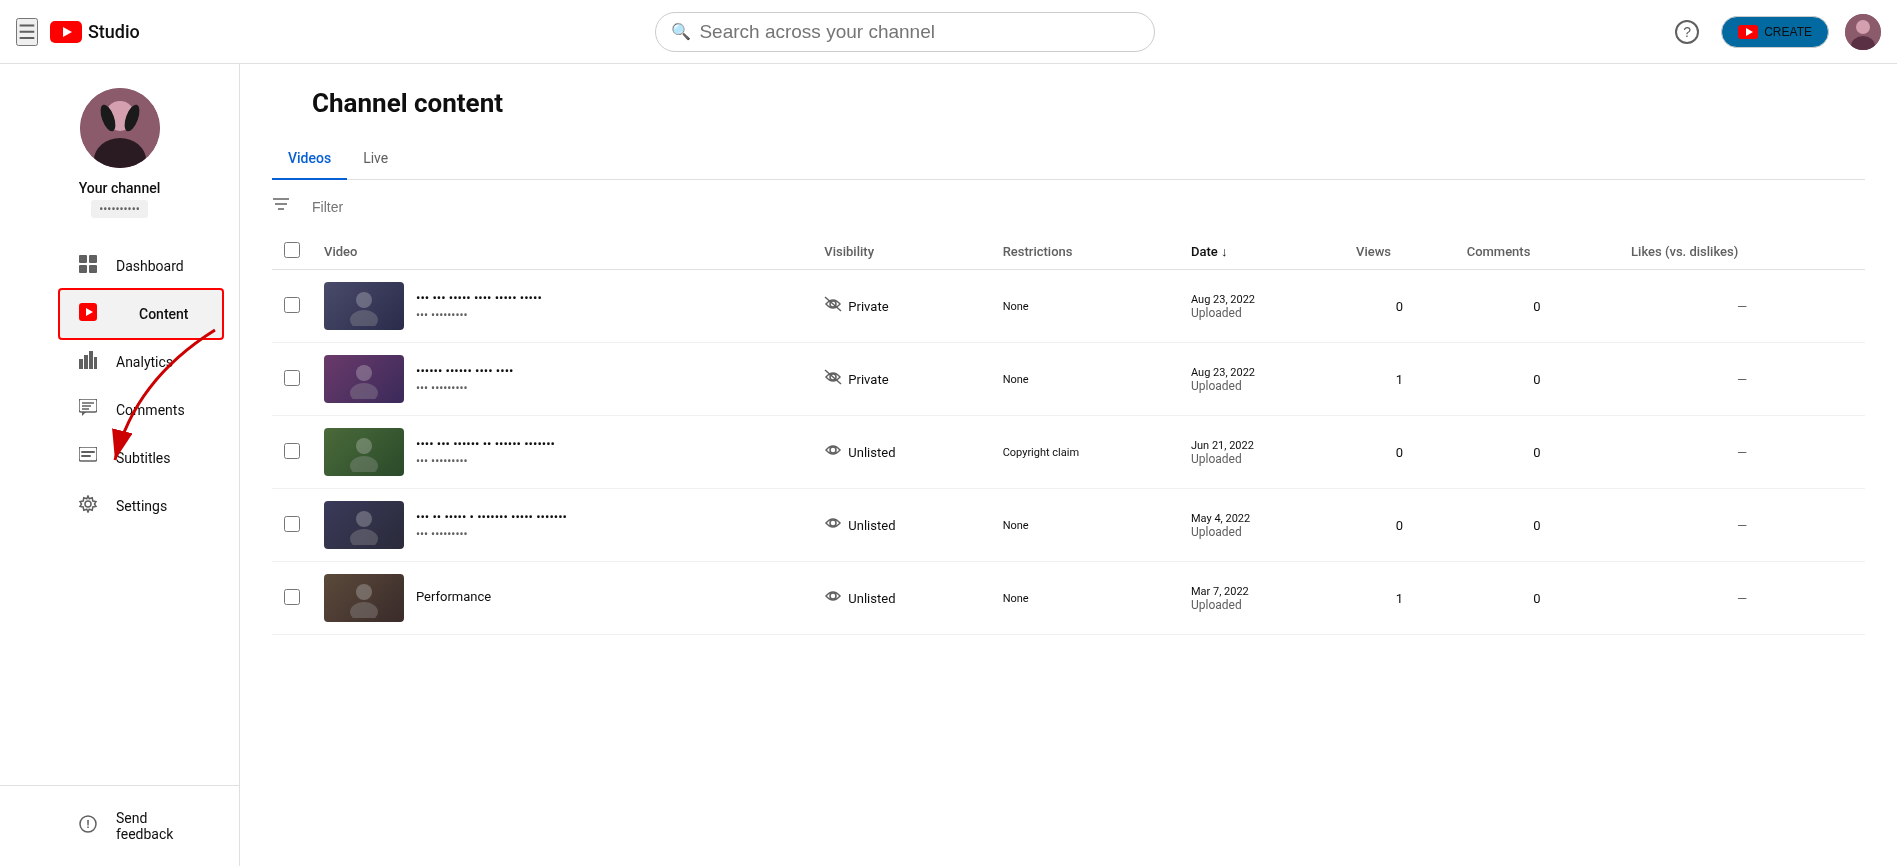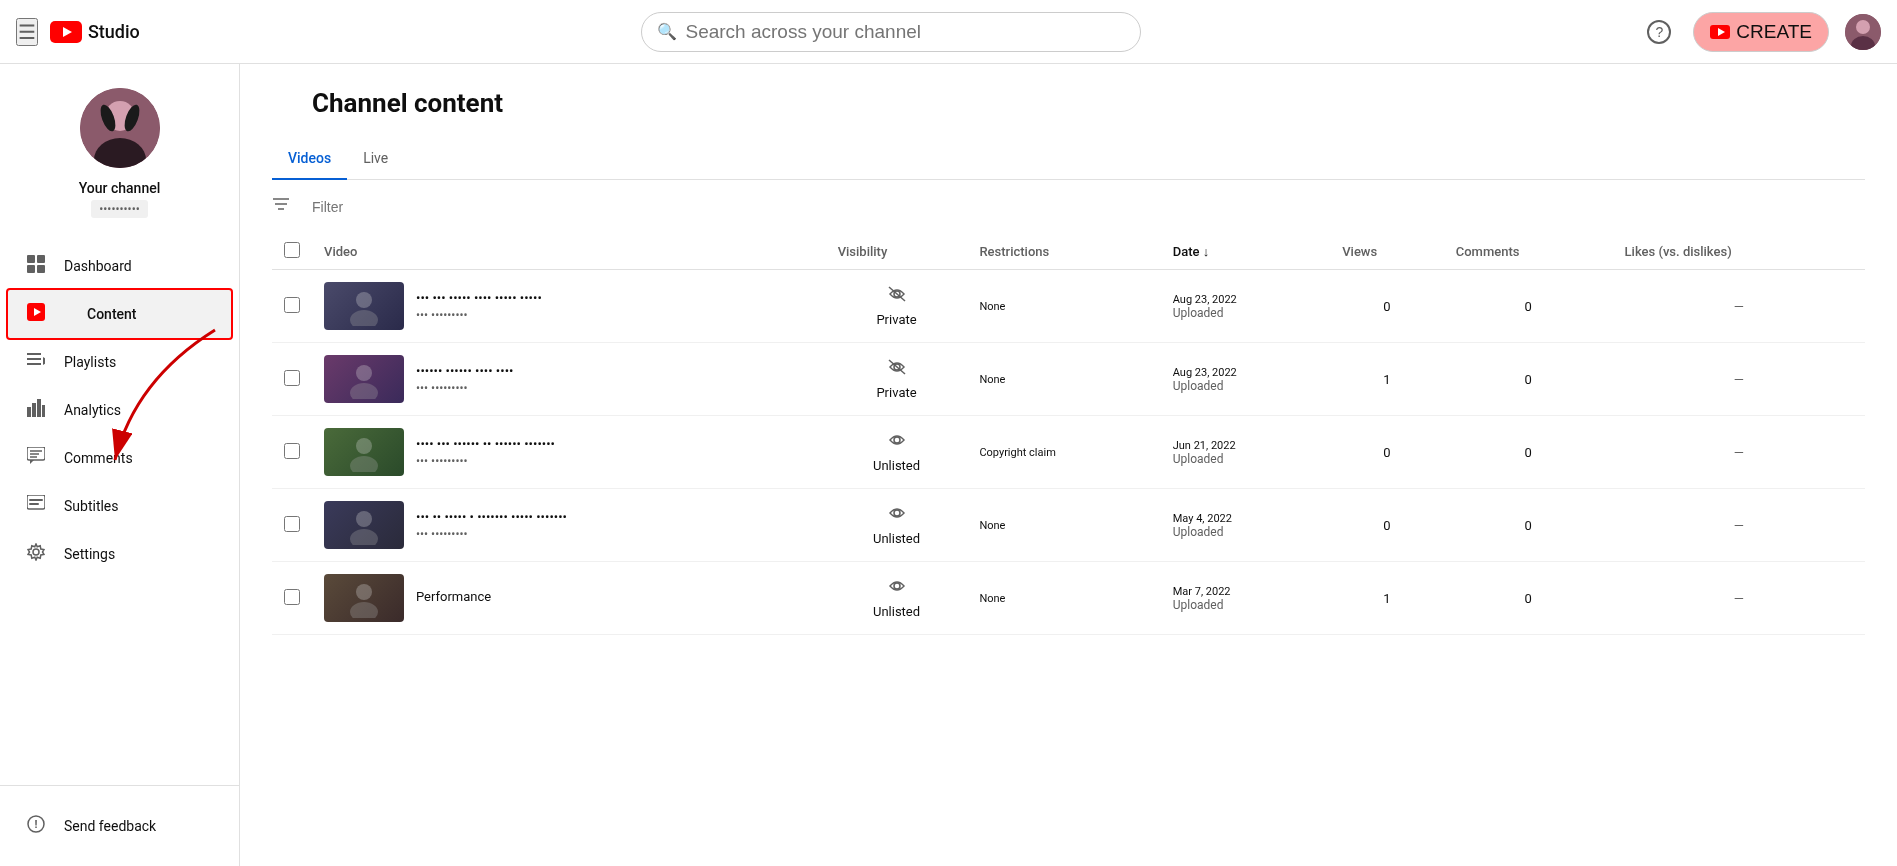--- a/index.html
+++ b/index.html
@@ -33,22 +33,22 @@
     }
     .search-icon { color: #606060; margin-right: 8px; font-size: 16px; }
     .header-right { display: flex; align-items: center; gap: 16px; }
     .help-btn {
       width: 36px; height: 36px; border-radius: 50%; border: none;
       background: transparent; cursor: pointer; font-size: 18px; color: #606060;
       display: flex; align-items: center; justify-content: center;
     }
     .create-btn {
       display: flex; align-items: center; gap: 6px;
-      background: #fca5a5; border: 1px solid #ccc; border-radius: 20px;
-      padding: 8px 16px; cursor: pointer; font-size: 19px; font-weight: 500;
+      background: #0369a1; border: 1px solid #ccc; border-radius: 20px;
+      padding: 8px 16px; cursor: pointer; font-size: 12px; font-weight: 500;
       color: #0f0f0f;
     }
     .avatar {
       width: 36px; height: 36px; border-radius: 50%;
       background: #8b5a6b; cursor: pointer; overflow: hidden;
       display: flex; align-items: center; justify-content: center;
     }
     .avatar svg { width: 36px; height: 36px; }
 
     
@@ -67,21 +67,21 @@
       padding: 24px 16px 16px;
     }
     .channel-avatar {
       width: 80px; height: 80px; border-radius: 50%;
       background: #8b5a6b; overflow: hidden; margin-bottom: 12px;
     }
     .channel-avatar svg { width: 80px; height: 80px; }
     .channel-label { font-size: 14px; font-weight: 500; color: #0f0f0f; margin-bottom: 4px; }
     .channel-handle { font-size: 12px; color: #606060; background: #f0f0f0; border-radius: 3px; padding: 2px 8px; }
 
-    .nav-list { list-style: none; padding: 8px 8px; }
+    .nav-list { list-style: none; padding: 8px 17px; margin-left: 43px; }
     .nav-item {
       display: flex; align-items: center; gap: 16px;
       padding: 0 16px; height: 48px; cursor: pointer;
       font-size: 14px; color: #0f0f0f; position: relative;
     }
     .nav-item.active { background: #f2f2f2; font-weight: 500; }
     .nav-item.active-highlight {
       outline: 2px solid #ff0000;
       border-radius: 2px;
     }
@@ -126,21 +126,21 @@
     .check-cell { width: 40px; }
     .video-cell { display: flex; align-items: center; gap: 12px; }
     .thumb {
       width: 80px; height: 48px; background: #333; border-radius: 4px;
       overflow: hidden; flex-shrink: 0;
     }
     .video-info { display: flex; flex-direction: column; }
     .video-title { font-size: 13px; color: #0f0f0f; margin-bottom: 3px; max-width: 320px; }
     .video-desc { font-size: 12px; color: #606060; }
 
-    .visibility-cell { display: flex; align-items: center; gap: 6px; font-size: 13px; flex-direction: column; }
+    .visibility-cell { display: flex; align-items: center; gap: 6px; font-size: 13px; }
     .visibility-icon { font-size: 16px; color: #606060; }
     .date-cell { font-size: 11px; }
     .date-sub { font-size: 12px; color: #606060; }
     .num-cell { font-size: 13px; color: #0f0f0f; text-align: center; }
     .dash-cell { font-size: 13px; color: #606060; text-align: center; }
 
     input[type="checkbox"] { width: 16px; height: 16px; cursor: pointer; accent-color: #065fd4; }
 
     
     .red-arrow-container {
@@ -240,31 +240,20 @@
           <svg width="18" height="18" viewBox="0 0 18 18">
               <rect width="18" height="18" rx="3" fill="#FF0000"></rect>
               <polygon points="7,5 7,13 14,9" fill="white"></polygon>
             </svg>
         </span>
         <span>Content</span>
       </li>
       <li class="nav-item">
         <span class="nav-icon">
           <svg width="18" height="18" viewBox="0 0 18 18">
-              <rect x="0" y="2" width="14" height="2" fill="#606060"></rect>
-              <rect x="0" y="7" width="14" height="2" fill="#606060"></rect>
-              <rect x="0" y="12" width="14" height="2" fill="#606060"></rect>
-              <polygon points="16,6 16,14 22,10" fill="#606060"></polygon>
-            </svg>
-        </span>
-        <span>Playlists</span>
-      </li>
-      <li class="nav-item">
-        <span class="nav-icon">
-          <svg width="18" height="18" viewBox="0 0 18 18">
               <rect x="0" y="8" width="4" height="10" fill="#606060"></rect>
               <rect x="5" y="4" width="4" height="14" fill="#606060"></rect>
               <rect x="10" y="0" width="4" height="18" fill="#606060"></rect>
               <rect x="15" y="6" width="3" height="12" fill="#606060"></rect>
             </svg>
         </span>
         <span>Analytics</span>
       </li>
       <li class="nav-item">
         <span class="nav-icon">

